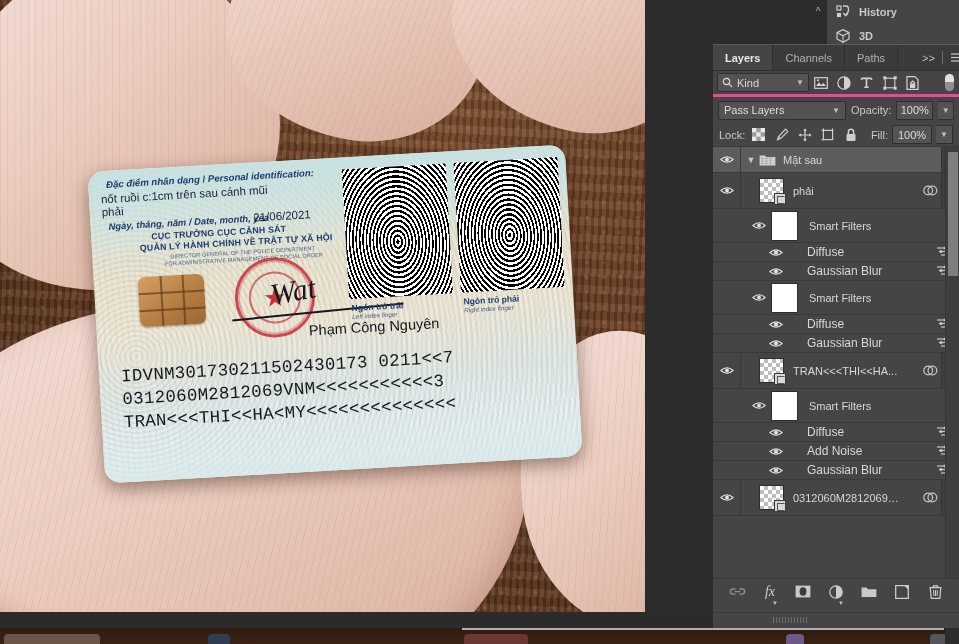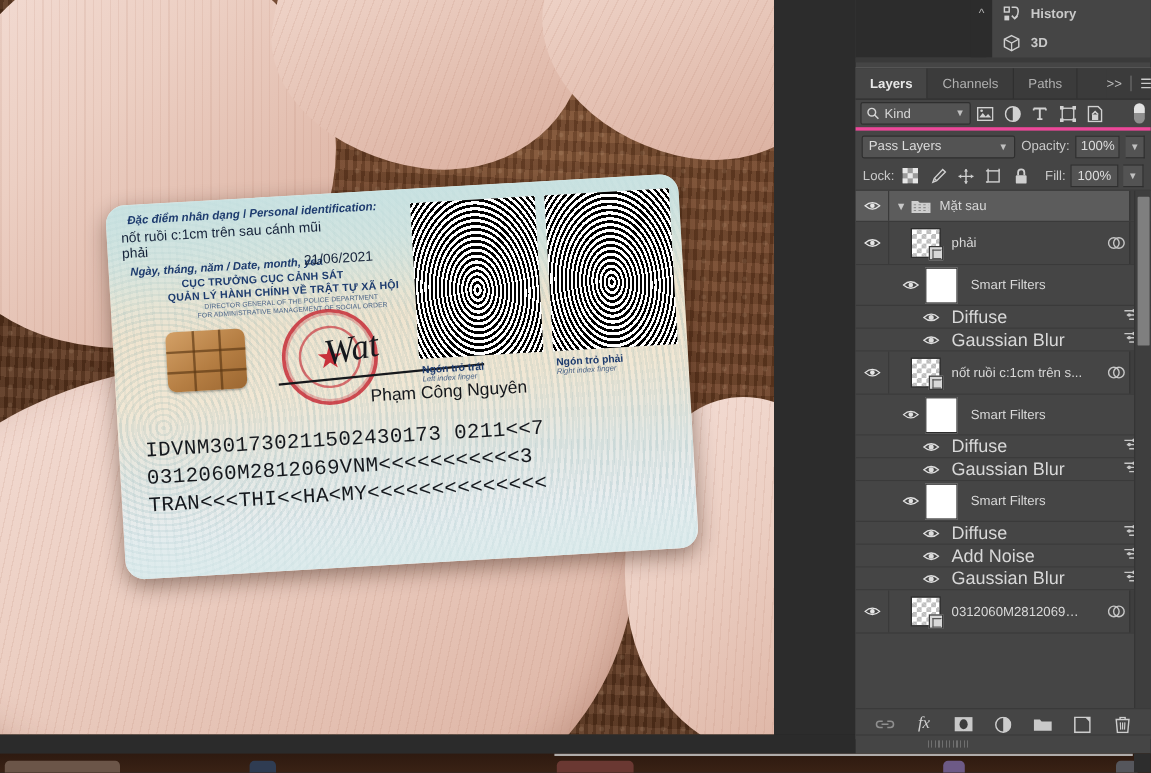--- a/index.html
+++ b/index.html
@@ -230,21 +230,21 @@
   .mini-item {
     display: flex; align-items: center; height: 24px; padding-left: 8px; gap: 8px;
   }
   .mini-item .lbl { font-size: 11px; color: #c9c9c9; font-weight: bold; }
   #mini-sep {
     position: absolute; left: 0; top: 48px; width: 246px; height: 4px; background: #3a3a3a;
   }
 
   
   #layers-panel {
-    position: absolute; left: 0; top: 56px; width: 246px; height: 560px;
+    position: absolute; left: 0; top: 44px; width: 246px; height: 560px;
     background: #454545; border-top: 1px solid #5a5a5a;
     display: flex; flex-direction: column;
   }
   #panel-tabs {
     height: 26px; display: flex; align-items: stretch; background: #3b3b3b;
     border-bottom: 1px solid #2f2f2f; position: relative;
   }
   .ptab {
     padding: 0 12px; display: flex; align-items: center; font-size: 11px;
     color: #b0b0b0; background: #3b3b3b; border-right: 1px solid #2f2f2f;
@@ -363,21 +363,21 @@
     background: #3e3e3e; color: #c4c4c4; font-size: 9px; border-left: 1px solid #353535;
   }
 
   .sf-thumb {
     width: 27px; height: 30px; margin-left: 58px; background: #fff; border: 1px solid #2d2d2d;
   }
   .sf-eye { margin-left: 36px; }
   .sf-name { font-size: 11px; color: #d8d8d8; margin-left: 11px; }
 
   .filt-eye { margin-left: 56px; }
-  .filt-name { font-size: 15px; color: #d8d8d8; margin-left: 10px; }
+  .filt-name { font-size: 12px; color: #d8d8d8; margin-left: 24px; }
   .filt-ic { margin-left: auto; margin-right: 9px; }
 
   #list-scrollbar {
     position: absolute; right: 0; top: 0; width: 14px; height: 100%;
     background: #3e3e3e; border-left: 1px solid #353535;
   }
   #list-scroll-thumb {
     position: absolute; left: 2px; top: 5px; width: 10px; height: 124px;
     background: #7f7f7f; border-radius: 1px;
   }
@@ -736,41 +736,20 @@
                     <line x1="3" y1="5.5" x2="11" y2="5.5"></line>
                     <line x1="5" y1="9" x2="9" y2="9"></line>
                   </g>
                   <circle cx="9" cy="2" r="1.5" fill="#c6c6c6"></circle>
                   <circle cx="5" cy="5.5" r="1.5" fill="#c6c6c6"></circle>
                 </svg>
             </span>
           </div>
         </div>
 
-        <div class="row layer">
-          <div class="eye-cell">
-            <svg class="eye" viewBox="0 0 16 10">
-                <path d="M1 5 Q8 -1.2 15 5 Q8 11.2 1 5 Z" fill="none" stroke="#e6e6e6" stroke-width="1.2"></path>
-                <circle cx="8" cy="5" r="2.2" fill="#e6e6e6"></circle>
-              </svg>
-          </div>
-          <div class="rowbody">
-            <div class="thumb">
-                <span class="so-badge"></span>
-              </div>
-            <span class="lname">nốt ruồi c:1cm trên s...</span>
-            <span class="fx-ic">
-              <svg width="15" height="13" viewBox="0 0 15 13">
-                  <circle cx="5.2" cy="6.5" r="4.4" fill="none" stroke="#c6c6c6" stroke-width="1.2"></circle>
-                  <circle cx="9.4" cy="6.5" r="4.4" fill="none" stroke="#c6c6c6" stroke-width="1.2"></circle>
-                </svg>
-            </span>
-          </div>
-          <div class="row-caret">^</div>
-        </div>
 
         <div class="row sf-hdr">
           <div class="rowbody">
             <span class="eye-cell sf-eye" style="border:none;width:20px;min-width:20px;">
               <svg class="eye" viewBox="0 0 16 10">
                   <path d="M1 5 Q8 -1.2 15 5 Q8 11.2 1 5 Z" fill="none" stroke="#e0e0e0" stroke-width="1.2"></path>
                   <circle cx="8" cy="5" r="2.2" fill="#e0e0e0"></circle>
                 </svg>
             </span>
             <div class="sf-thumb" style="margin-left:2px;"></div>
@@ -816,20 +795,41 @@
                     <line x1="3" y1="5.5" x2="11" y2="5.5"></line>
                     <line x1="5" y1="9" x2="9" y2="9"></line>
                   </g>
                   <circle cx="9" cy="2" r="1.5" fill="#c6c6c6"></circle>
                   <circle cx="5" cy="5.5" r="1.5" fill="#c6c6c6"></circle>
                 </svg>
             </span>
           </div>
         </div>
 
+        <div class="row layer">
+          <div class="eye-cell">
+            <svg class="eye" viewBox="0 0 16 10">
+                <path d="M1 5 Q8 -1.2 15 5 Q8 11.2 1 5 Z" fill="none" stroke="#e6e6e6" stroke-width="1.2"></path>
+                <circle cx="8" cy="5" r="2.2" fill="#e6e6e6"></circle>
+              </svg>
+          </div>
+          <div class="rowbody">
+            <div class="thumb">
+                <span class="so-badge"></span>
+              </div>
+            <span class="lname">TRAN&lt;&lt;&lt;THI&lt;&lt;HA...</span>
+            <span class="fx-ic">
+              <svg width="15" height="13" viewBox="0 0 15 13">
+                  <circle cx="5.2" cy="6.5" r="4.4" fill="none" stroke="#c6c6c6" stroke-width="1.2"></circle>
+                  <circle cx="9.4" cy="6.5" r="4.4" fill="none" stroke="#c6c6c6" stroke-width="1.2"></circle>
+                </svg>
+            </span>
+          </div>
+          <div class="row-caret">^</div>
+        </div>
 
         <div class="row sf-hdr">
           <div class="rowbody">
             <span class="eye-cell sf-eye" style="border:none;width:20px;min-width:20px;">
               <svg class="eye" viewBox="0 0 16 10">
                   <path d="M1 5 Q8 -1.2 15 5 Q8 11.2 1 5 Z" fill="none" stroke="#e0e0e0" stroke-width="1.2"></path>
                   <circle cx="8" cy="5" r="2.2" fill="#e0e0e0"></circle>
                 </svg>
             </span>
             <div class="sf-thumb" style="margin-left:2px;"></div>

